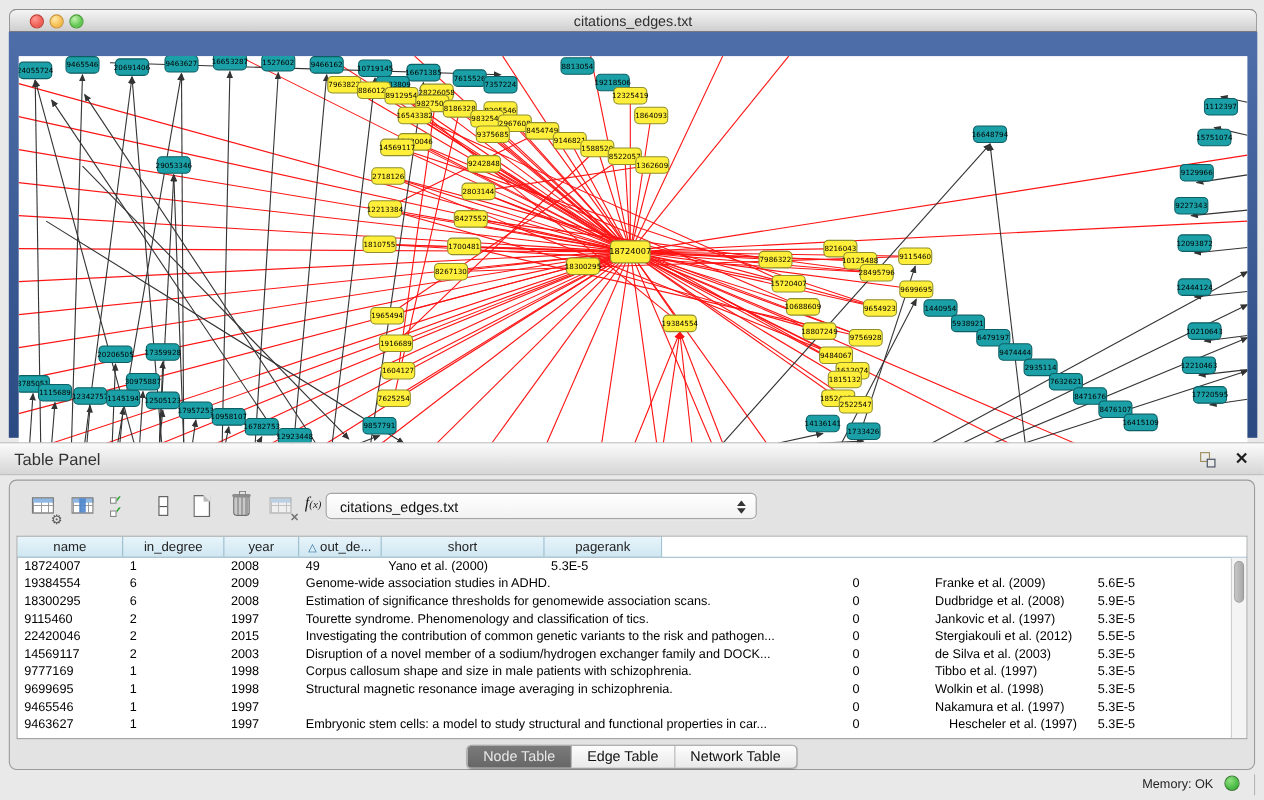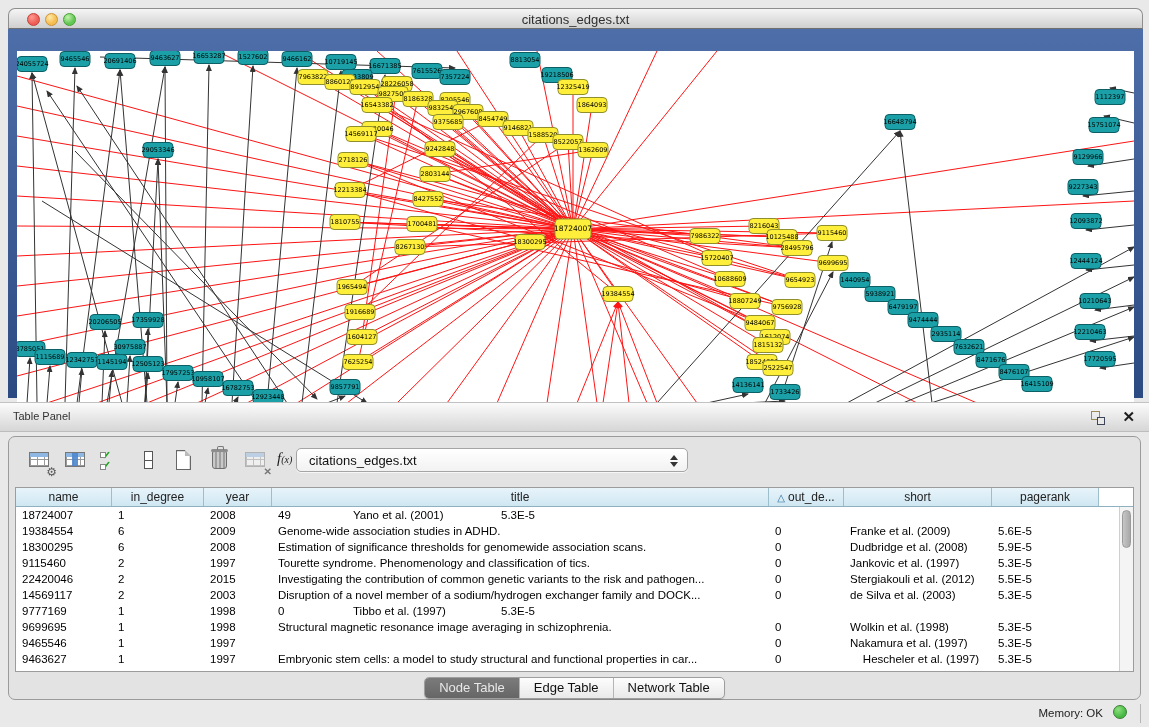--- a/index.html
+++ b/index.html
@@ -19,21 +19,21 @@
   .tl.green  { left:54px;  background:radial-gradient(circle at 35% 30%, #c4f2b0, #63c753 60%); border:1px solid #47a035; }
   .net-frame { position:absolute; left:0; top:21px; width:100%; height:369px;
     background:linear-gradient(#4b6ba6,#3a5globals799 40%, #2c4a82); }
   .net-frame { background:linear-gradient(#4e6ea9,#2c4a82); }
   .net-canvas { position:absolute; left:9px; top:22px; width:1117px; height:352px; background:#ffffff; }
   .net-canvas svg { display:block; }
 
   
   .panel-titlebar { position:absolute; left:0; top:402px; width:1149px; height:30px;
     background:linear-gradient(#fbfbfb,#d6d6d6); border-top:1px solid #c2c2c2; border-bottom:1px solid #bdbdbd; }
-  .panel-titlebar .ptitle { position:absolute; left:13px; top:7px; font-size:11px; color:#333; }
+  .panel-titlebar .ptitle { position:absolute; left:13px; top:7px; font-size:15px; color:#333; }
   .float-ico { position:absolute; right:44px; top:8px; width:14px; height:14px; }
   .float-ico .sq1 { position:absolute; left:0; top:0; width:9px; height:9px; border:1.5px solid #9a8a55; background:transparent; }
   .float-ico .sq2 { position:absolute; right:0; bottom:0; width:8px; height:8px; border:1.5px solid #3c4658; background:#e9e9e9; }
   .close-ico { position:absolute; right:14px; top:5px; font-size:15px; font-weight:bold; color:#1d1d1d; cursor:default; }
 
   .panel-body { position:absolute; left:8px; top:436px; width:1133px; height:264px;
     background:#e3e3e3; border:1px solid #9b9b9b; border-radius:7px; }
 
   
   .toolbar { position:absolute; left:10px; top:8px; height:36px; width:1110px; }
@@ -747,33 +747,32 @@
           <span class="down"></span>
         </span>
     </div>
   </div>
 
   <div class="grid-wrap">
     <div class="grid-head" id="grid-head">
         <div class="gh-cell" style="width: 96px;">name</div>
         <div class="gh-cell" style="width: 92px;">in_degree</div>
         <div class="gh-cell" style="width: 68px;">year</div>
-        <div class="gh-cell" style="width: 497px;">title</div>
         <div class="gh-cell" style="width: 75px;"><span class="sort-tri">△</span>out_de...</div>
         <div class="gh-cell" style="width: 148px;">short</div>
         <div class="gh-cell" style="width: 107px;">pagerank</div>
         <div class="gh-cell gh-filler"></div>
       </div>
     <div class="grid-body" id="grid-body">
         <div class="g-row">
           <div class="g-cell" style="width: 96px;">18724007</div>
           <div class="g-cell" style="width: 92px;">1</div>
           <div class="g-cell" style="width: 68px;">2008</div>
           <div class="g-cell" style="width: 75px;">49</div>
-          <div class="g-cell" style="width: 148px;">Yano et al. (2001)</div>
+          <div class="g-cell" style="width: 148px;">Yano et al. (2000)</div>
           <div class="g-cell" style="width: 107px;">5.3E-5</div>
         </div>
         <div class="g-row">
           <div class="g-cell" style="width: 96px;">19384554</div>
           <div class="g-cell" style="width: 92px;">6</div>
           <div class="g-cell" style="width: 68px;">2009</div>
           <div class="g-cell" style="width: 497px;">Genome-wide association studies in ADHD.</div>
           <div class="g-cell" style="width: 75px;">0</div>
           <div class="g-cell" style="width: 148px;">Franke et al. (2009)</div>
           <div class="g-cell" style="width: 107px;">5.6E-5</div>
@@ -811,20 +810,21 @@
           <div class="g-cell" style="width: 68px;">2003</div>
           <div class="g-cell" style="width: 497px;">Disruption of a novel member of a sodium/hydrogen exchanger family and DOCK...</div>
           <div class="g-cell" style="width: 75px;">0</div>
           <div class="g-cell" style="width: 148px;">de Silva et al. (2003)</div>
           <div class="g-cell" style="width: 107px;">5.3E-5</div>
         </div>
         <div class="g-row">
           <div class="g-cell" style="width: 96px;">9777169</div>
           <div class="g-cell" style="width: 92px;">1</div>
           <div class="g-cell" style="width: 68px;">1998</div>
+          <div class="g-cell" style="width: 497px;">Corpus callosum shape and size in male patients with schizophrenia.</div>
           <div class="g-cell" style="width: 75px;">0</div>
           <div class="g-cell" style="width: 148px;">Tibbo et al. (1997)</div>
           <div class="g-cell" style="width: 107px;">5.3E-5</div>
         </div>
         <div class="g-row">
           <div class="g-cell" style="width: 96px;">9699695</div>
           <div class="g-cell" style="width: 92px;">1</div>
           <div class="g-cell" style="width: 68px;">1998</div>
           <div class="g-cell" style="width: 497px;">Structural magnetic resonance image averaging in schizophrenia.</div>
           <div class="g-cell" style="width: 75px;">0</div>

